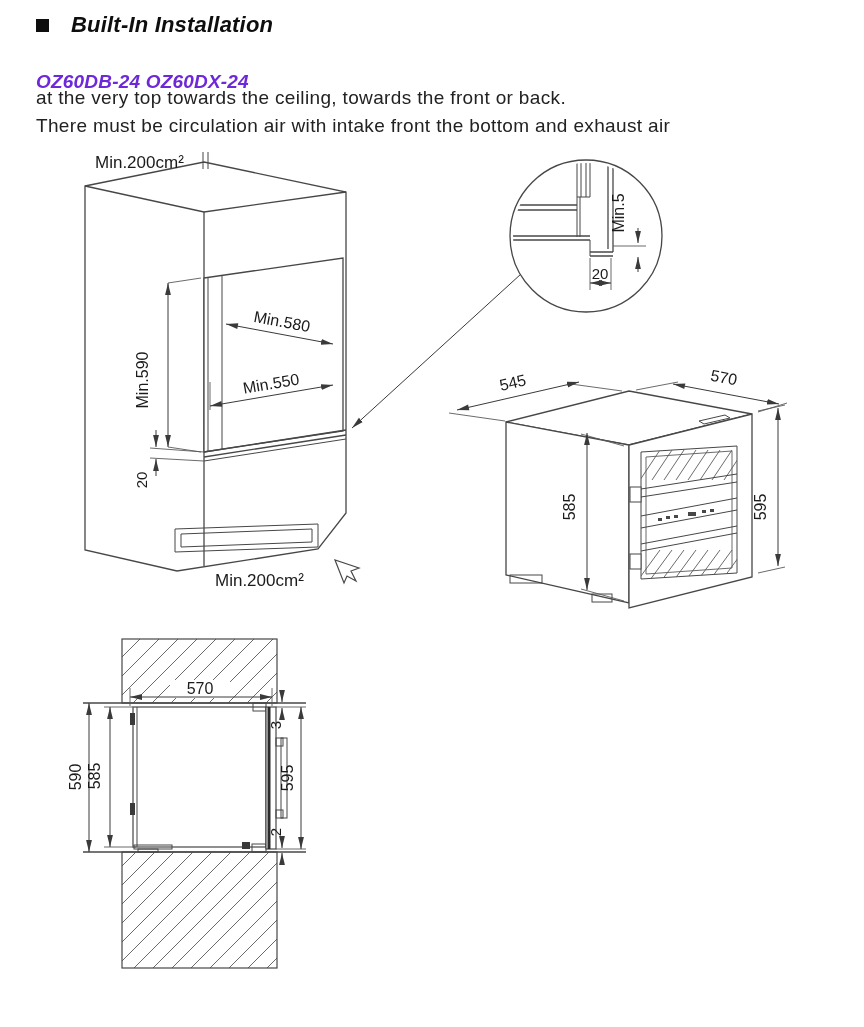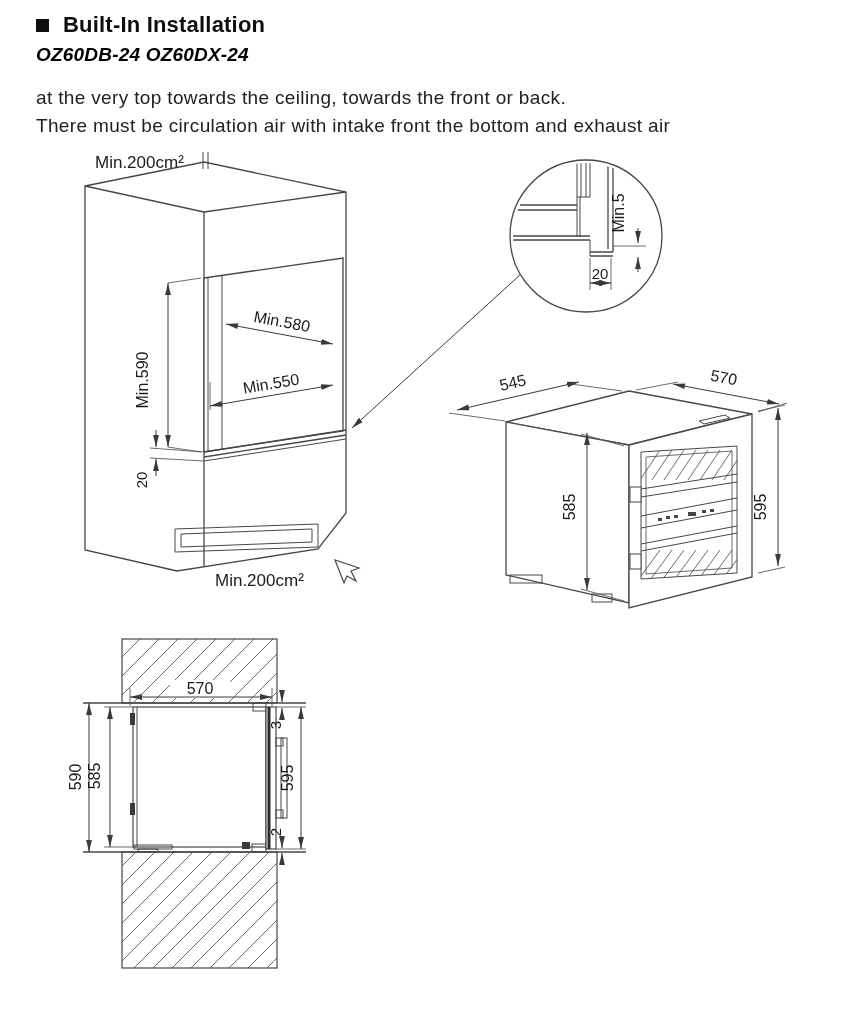--- a/index.html
+++ b/index.html
@@ -1,22 +1,22 @@
 <!DOCTYPE html>
 <html><head>
 <meta charset="utf-8">
 <style>
   html,body{margin:0;padding:0;background:#ffffff;}
   .page{position:relative;width:864px;height:1027px;background:#fff;overflow:hidden;
         font-family:"Liberation Sans",sans-serif;color:#1b1b1b;}
-  .hdr-title{position:absolute;left:36px;top:12px;display:flex;align-items:center;gap:14px;}
+  .hdr-title{position:absolute;left:36px;top:12px;display:flex;align-items:center;gap:22px;font-style:italic;}
   .hdr-square{width:13px;height:13px;background:#0e0e0e;flex:0 0 auto;}
   .hdr-text{font-size:22px;font-weight:bold;letter-spacing:0.2px;color:#0e0e0e;}
-  .models{position:absolute;left:36px;top:44px;font-size:19px;font-weight:bold;
-          font-style:italic;letter-spacing:0.2px;color:#000000;}
+  .models{position:absolute;left:36px;top:71px;font-size:19px;font-weight:bold;
+          font-style:italic;letter-spacing:0.2px;color:#6d28d9;}
   .intro{position:absolute;left:36px;top:84px;width:800px;font-size:19px;line-height:28px;
          letter-spacing:0.35px;color:#222;}
   svg text{font-family:"Liberation Sans",sans-serif;fill:#1b1b1b;}
   .dim{font-size:16px;}
   .dimsm{font-size:15px;}
   .lbl{font-size:17px;}
   .ln{stroke:#474747;stroke-width:1.3;fill:none;}
   .lnt{stroke:#474747;stroke-width:1;fill:none;}
   .face{fill:#ffffff;stroke:#474747;stroke-width:1.3;}
   .dl{stroke:#3a3a3a;stroke-width:1;fill:none;}

